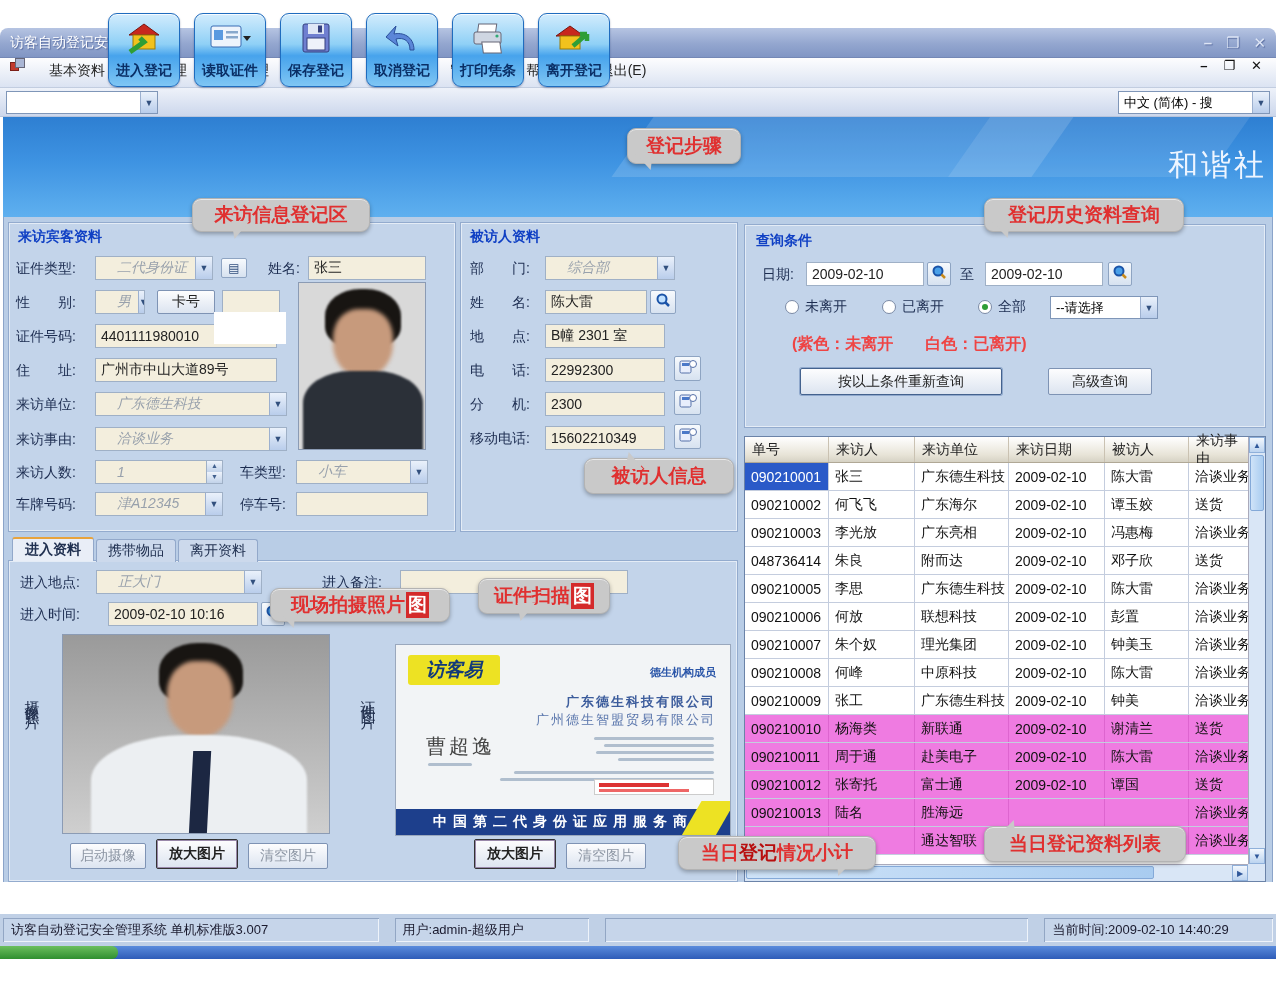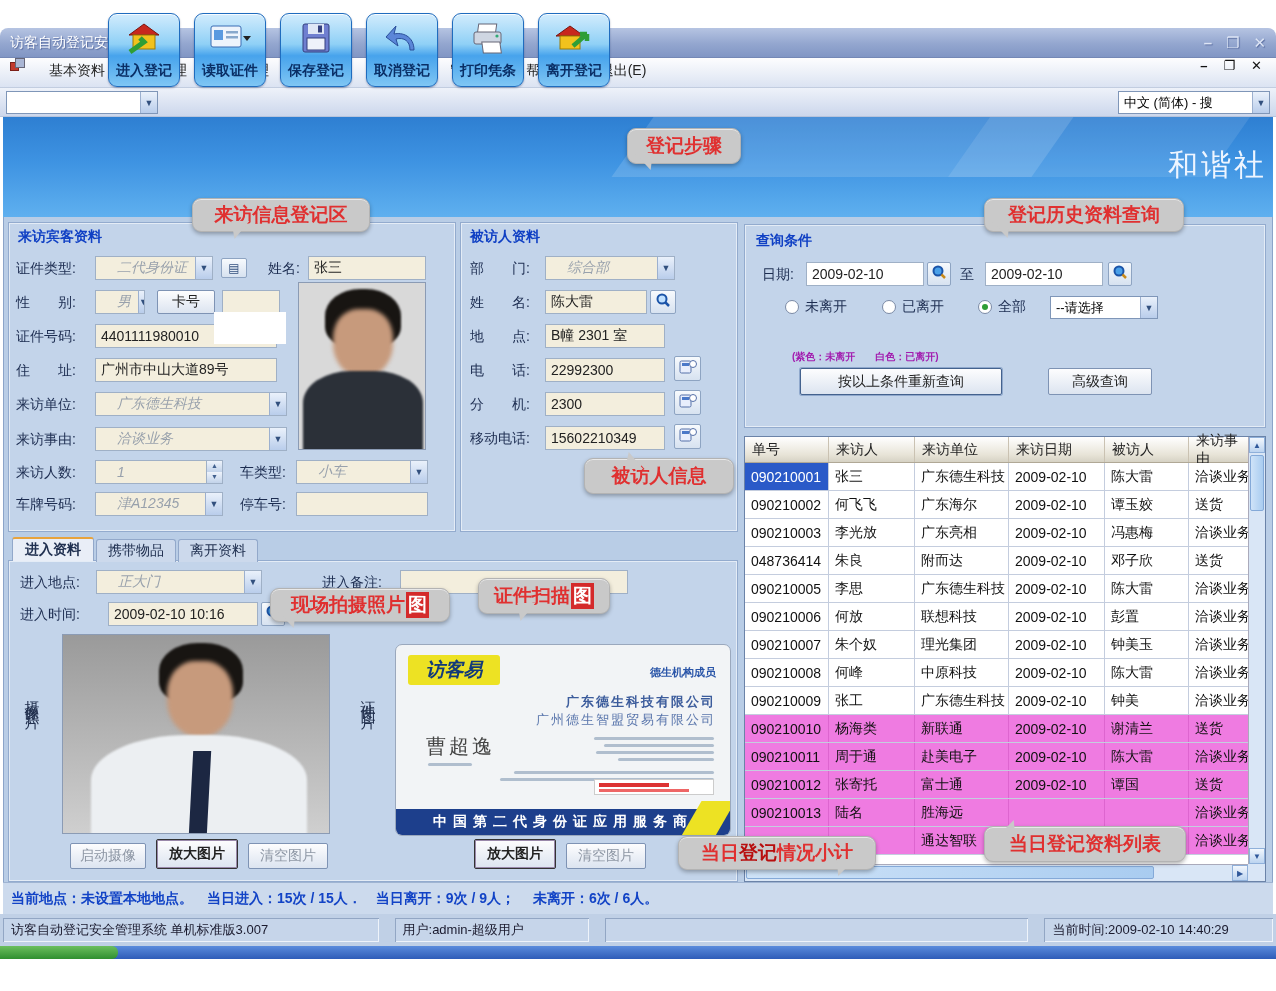--- a/index.html
+++ b/index.html
@@ -66,21 +66,21 @@
   .portrait{position:absolute;overflow:hidden;border:1px solid #8b9bb4;background:#d6d6d6;}
   .portrait .hair{position:absolute;background:#181512;border-radius:46% 46% 34% 34%;filter:blur(1px);}
   .portrait .face{position:absolute;background:#c79a7c;border-radius:42% 42% 48% 48%;filter:blur(2px);}
   .portrait .body{position:absolute;filter:blur(1px);}
   .portrait .tie{position:absolute;background:#1c2742;filter:blur(.5px);}
 
   
   .radio{position:absolute;display:flex;align-items:center;gap:6px;font-size:14px;color:#1c2c50;cursor:pointer;}
   .rdot{width:14px;height:14px;border-radius:50%;background:#fff;border:1px solid #7b8aa5;position:relative;}
   .radio.on .rdot:after{content:"";position:absolute;left:3px;top:3px;width:6px;height:6px;border-radius:50%;background:#2f9e36;}
-  .bluebold{position:absolute;font-size:10px;font-weight:bold;color:#a21caf;white-space:nowrap;margin-top:16px;}
+  .bluebold{position:absolute;font-size:16px;font-weight:bold;color:#ef4444;white-space:nowrap;}
 
   
   .table{position:absolute;left:744px;top:436px;width:522px;height:446px;background:#fff;border:1px solid #6b83a8;}
   .thead{position:absolute;left:0;top:0;right:17px;height:26px;display:flex;
     background:linear-gradient(180deg,#ffffff,#e8e4d8 70%,#d6d2c4);border-bottom:1px solid #b0a896;}
   .hcell{border-right:1px solid #cac2b2;font-size:14px;color:#222;display:flex;align-items:center;padding-left:7px;}
   .rows{position:absolute;left:0;top:26px;right:17px;bottom:17px;overflow:hidden;}
   .trow{display:flex;height:28px;border-bottom:1px solid #c4cdde;background:#fff;}
   .trow.pink{background:#ef7be1;}
   .trow.pink .tcell{border-right-color:#dd65cf;border-bottom-color:#dd65cf;}
@@ -608,21 +608,21 @@
     <div class="hair" style="left:96px;top:8px;width:84px;height:60px;"></div>
     <div class="face" style="left:104px;top:26px;width:66px;height:76px;"></div>
     <div class="body" style="left:28px;top:100px;width:216px;height:100px;background:#eceff2;border-radius:45% 45% 0 0;"></div>
     <div class="tie" style="left:128px;top:116px;width:18px;height:84px;transform:skewX(-3deg);"></div>
   </div>
   <div class="pushbtn" style="left:70px;top:843px;width:76px;height:26px;color:#8d96a4;">启动摄像</div>
   <div class="pushbtn" style="left:156px;top:839px;width:82px;height:30px;font-weight:bold;border:1px solid #333;box-shadow:inset 0 0 0 1px #98a;">放大图片</div>
   <div class="pushbtn" style="left:248px;top:843px;width:80px;height:26px;color:#8d96a4;">清空图片</div>
 
   <div class="vlabel" style="left:358px;top:688px;">证件图片</div>
-  <div class="card" style="left:395px;top:644px;width:336px;height:192px;border-radius:7px;">
+  <div class="card" style="left:395px;top:644px;width:336px;height:192px;">
     <div class="logo">访客易</div>
     <div class="member">德生机构成员</div>
     <div class="co1">广东德生科技有限公司</div>
     <div class="co2">广州德生智盟贸易有限公司</div>
     <div class="pname">曹超逸</div>
     <div class="bar" style="left:32px;top:118px;width:44px;"></div>
     <div class="bar" style="right:16px;top:92px;width:120px;"></div>
     <div class="bar" style="right:16px;top:99px;width:110px;"></div>
     <div class="bar" style="right:16px;top:106px;width:118px;"></div>
     <div class="bar" style="right:16px;top:113px;width:96px;"></div>
@@ -656,23 +656,20 @@
   </div>
   <div class="callout tailBR" style="left:678px;top:836px;width:198px;height:34px;">
     <span>当日</span>
       <span class="mid">登记</span>
       <span>情况小计</span>
   </div>
   <div class="callout tailTL" style="left:984px;top:826px;width:202px;height:36px;">
     <span>当日登记资料列表</span>
   </div>
 
-  <div class="sumline">
-    <span>当前地点：未设置本地地点。　当日进入：15次 / 15人．　当日离开：9次 / 9人；　 未离开：6次 / 6人。</span>
-  </div>
   <div class="statusbar">
     <div class="seg" style="width:378px;">访客自动登记安全管理系统 单机标准版3.007</div>
     <div class="seg" style="width:196px;">用户:admin-超级用户</div>
     <div class="seg" style="width:426px;"></div>
     <div class="seg" style="margin-left:auto;width:230px;">当前时间:2009-02-10 14:40:29</div>
   </div>
   <div class="taskbar">
     <div class="start"></div>
   </div>
 

